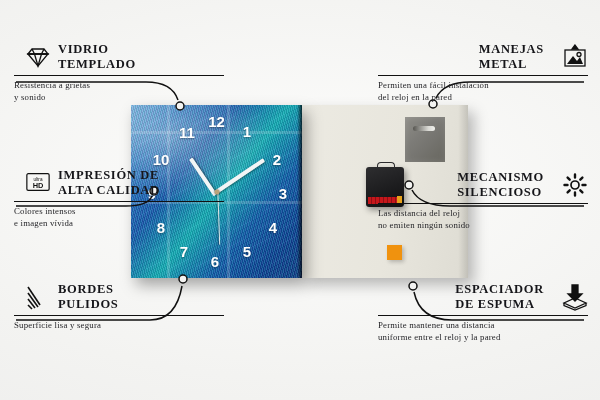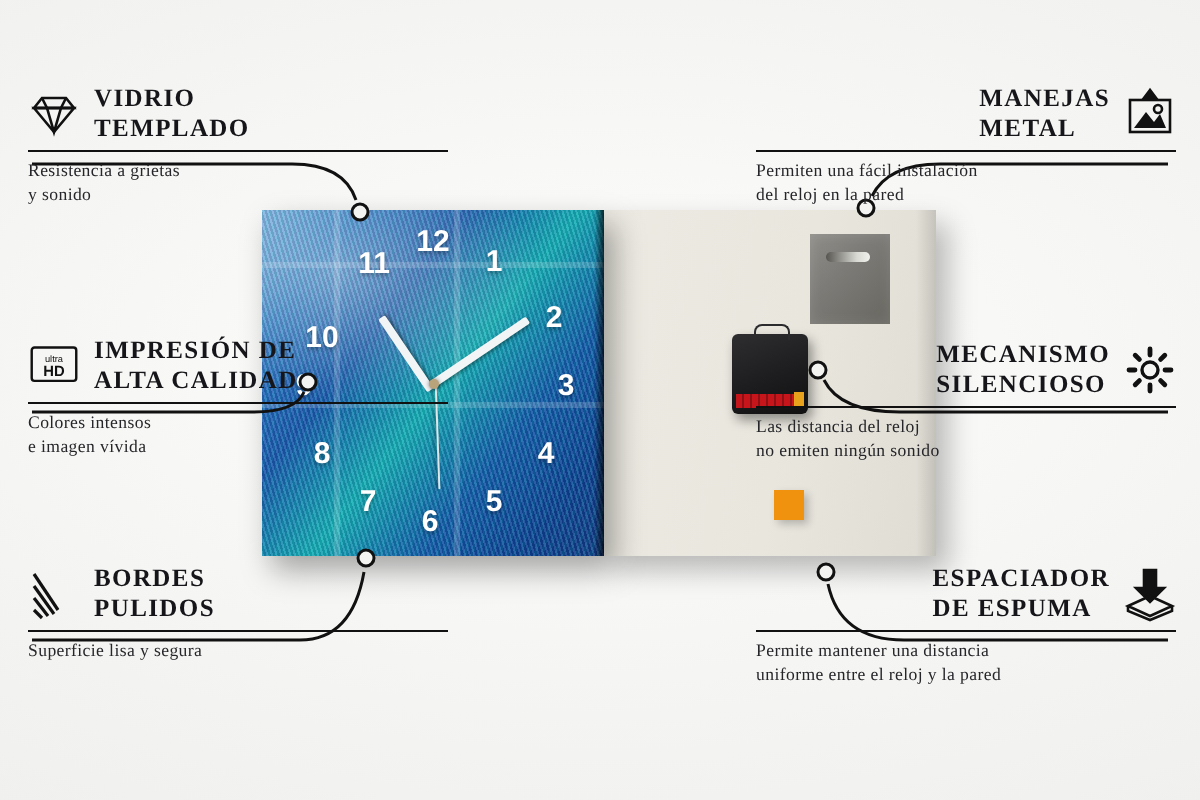--- a/index.html
+++ b/index.html
@@ -81,21 +81,21 @@
   
   .co{position:absolute;width:210px;}
   .co .head{display:flex;align-items:center;gap:7px;}
   .co .ttl{font-size:12.5px;font-weight:700;letter-spacing:.7px;color:#16161a;line-height:1.18;}
   .co .rule{height:1.6px;background:#111;margin:3px 0 4px;}
   .co .sub{font-size:8.8px;color:#26262a;line-height:1.34;letter-spacing:.2px;}
   .co.left{left:14px;text-align:left;}
   .co.left .head{justify-content:flex-start;}
   .co.right{right:12px;text-align:left;}
   .co.right .head{justify-content:flex-end;}
-  .ico{width:26px;height:26px;flex:0 0 26px;display:block;}
+  .ico{width:26px;height:26px;flex:0 0 26px;display:block;margin-left:11px;}
   svg{display:block;overflow:visible;}
   .link{position:absolute;left:0;top:0;width:600px;height:400px;pointer-events:none;}
 </style>
 </head>
 <body>
 
 <div class="stage">
 
   <div class="photo">
 
@@ -116,21 +116,21 @@
       <div class="num" style="left:50%;top:16px">12</div>
       <div class="num" style="left:116px;top:26px">1</div>
       <div class="num" style="left:146px;top:54px">2</div>
       <div class="num" style="left:152px;top:88px">3</div>
       <div class="num" style="left:142px;top:122px">4</div>
       <div class="num" style="left:116px;top:146px">5</div>
       <div class="num" style="left:84px;top:156px">6</div>
       <div class="num" style="left:53px;top:146px">7</div>
       <div class="num" style="left:30px;top:122px">8</div>
       <div class="num" style="left:21px;top:88px">9</div>
-      <div class="num" style="left:30px;top:64px">10</div>
+      <div class="num" style="left:30px;top:54px">10</div>
       <div class="num" style="left:56px;top:27px">11</div>
       <div class="hand hour" style="transform:rotate(-124deg) translateY(-50%)"></div>
       <div class="hand min" style="transform:rotate(-34deg) translateY(-50%)"></div>
       <div class="hand sec" style="transform:rotate(88deg) translateY(-50%)"></div>
       <div class="pivot"></div>
     </div>
   </div>
 
   <svg class="link" viewBox="0 0 600 400" fill="none" stroke="#111" stroke-width="1.5">
     <path d="M16,82 L146,82 Q172,82 178,100"></path>

